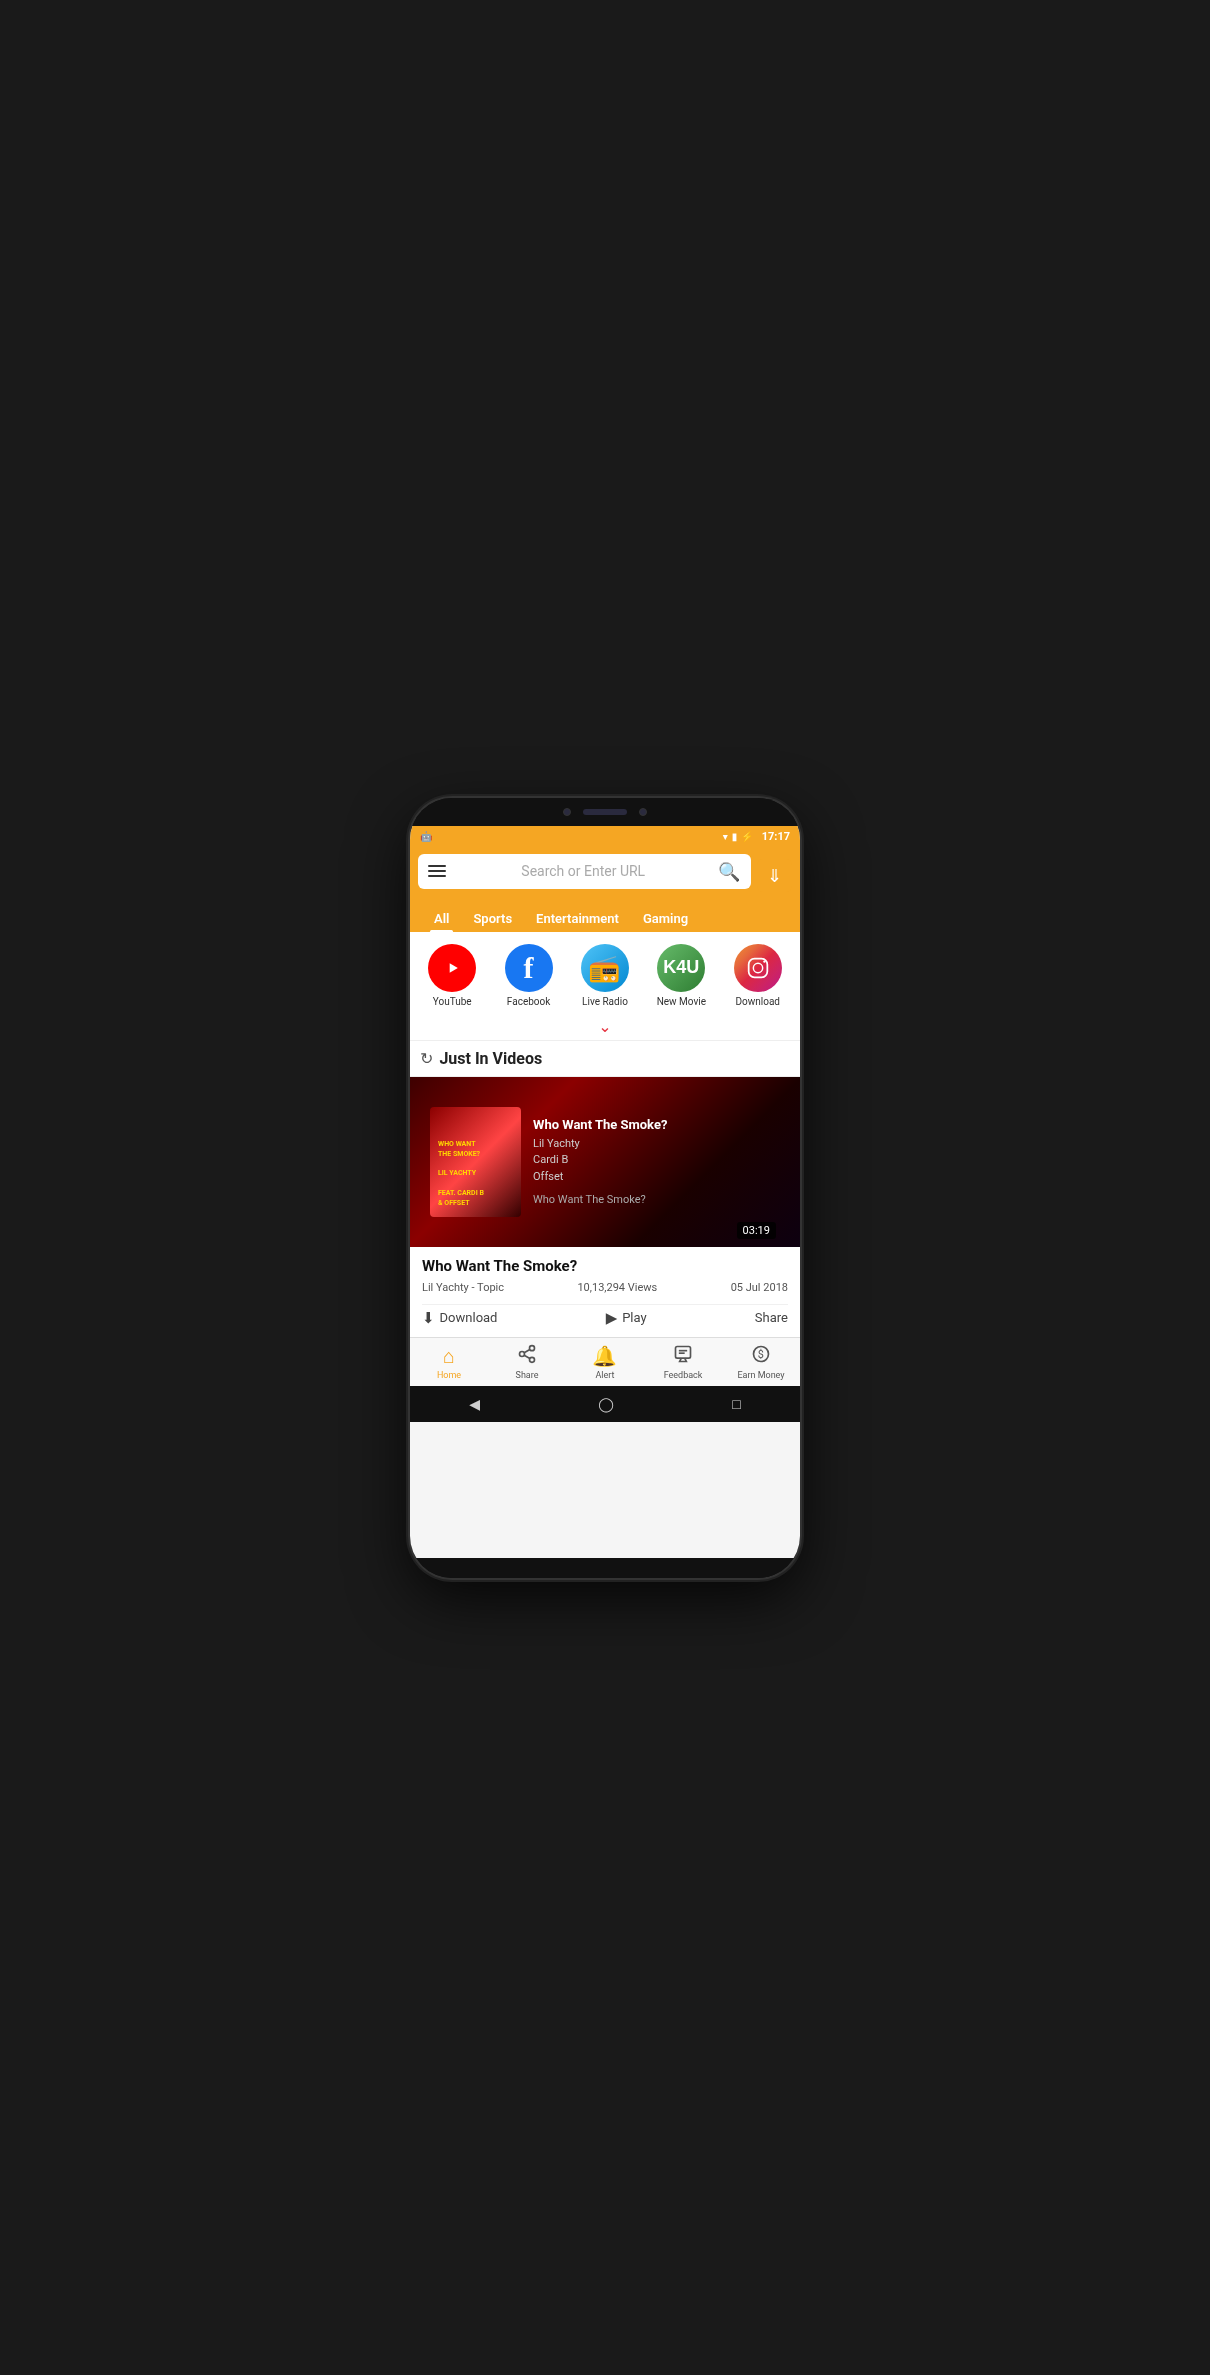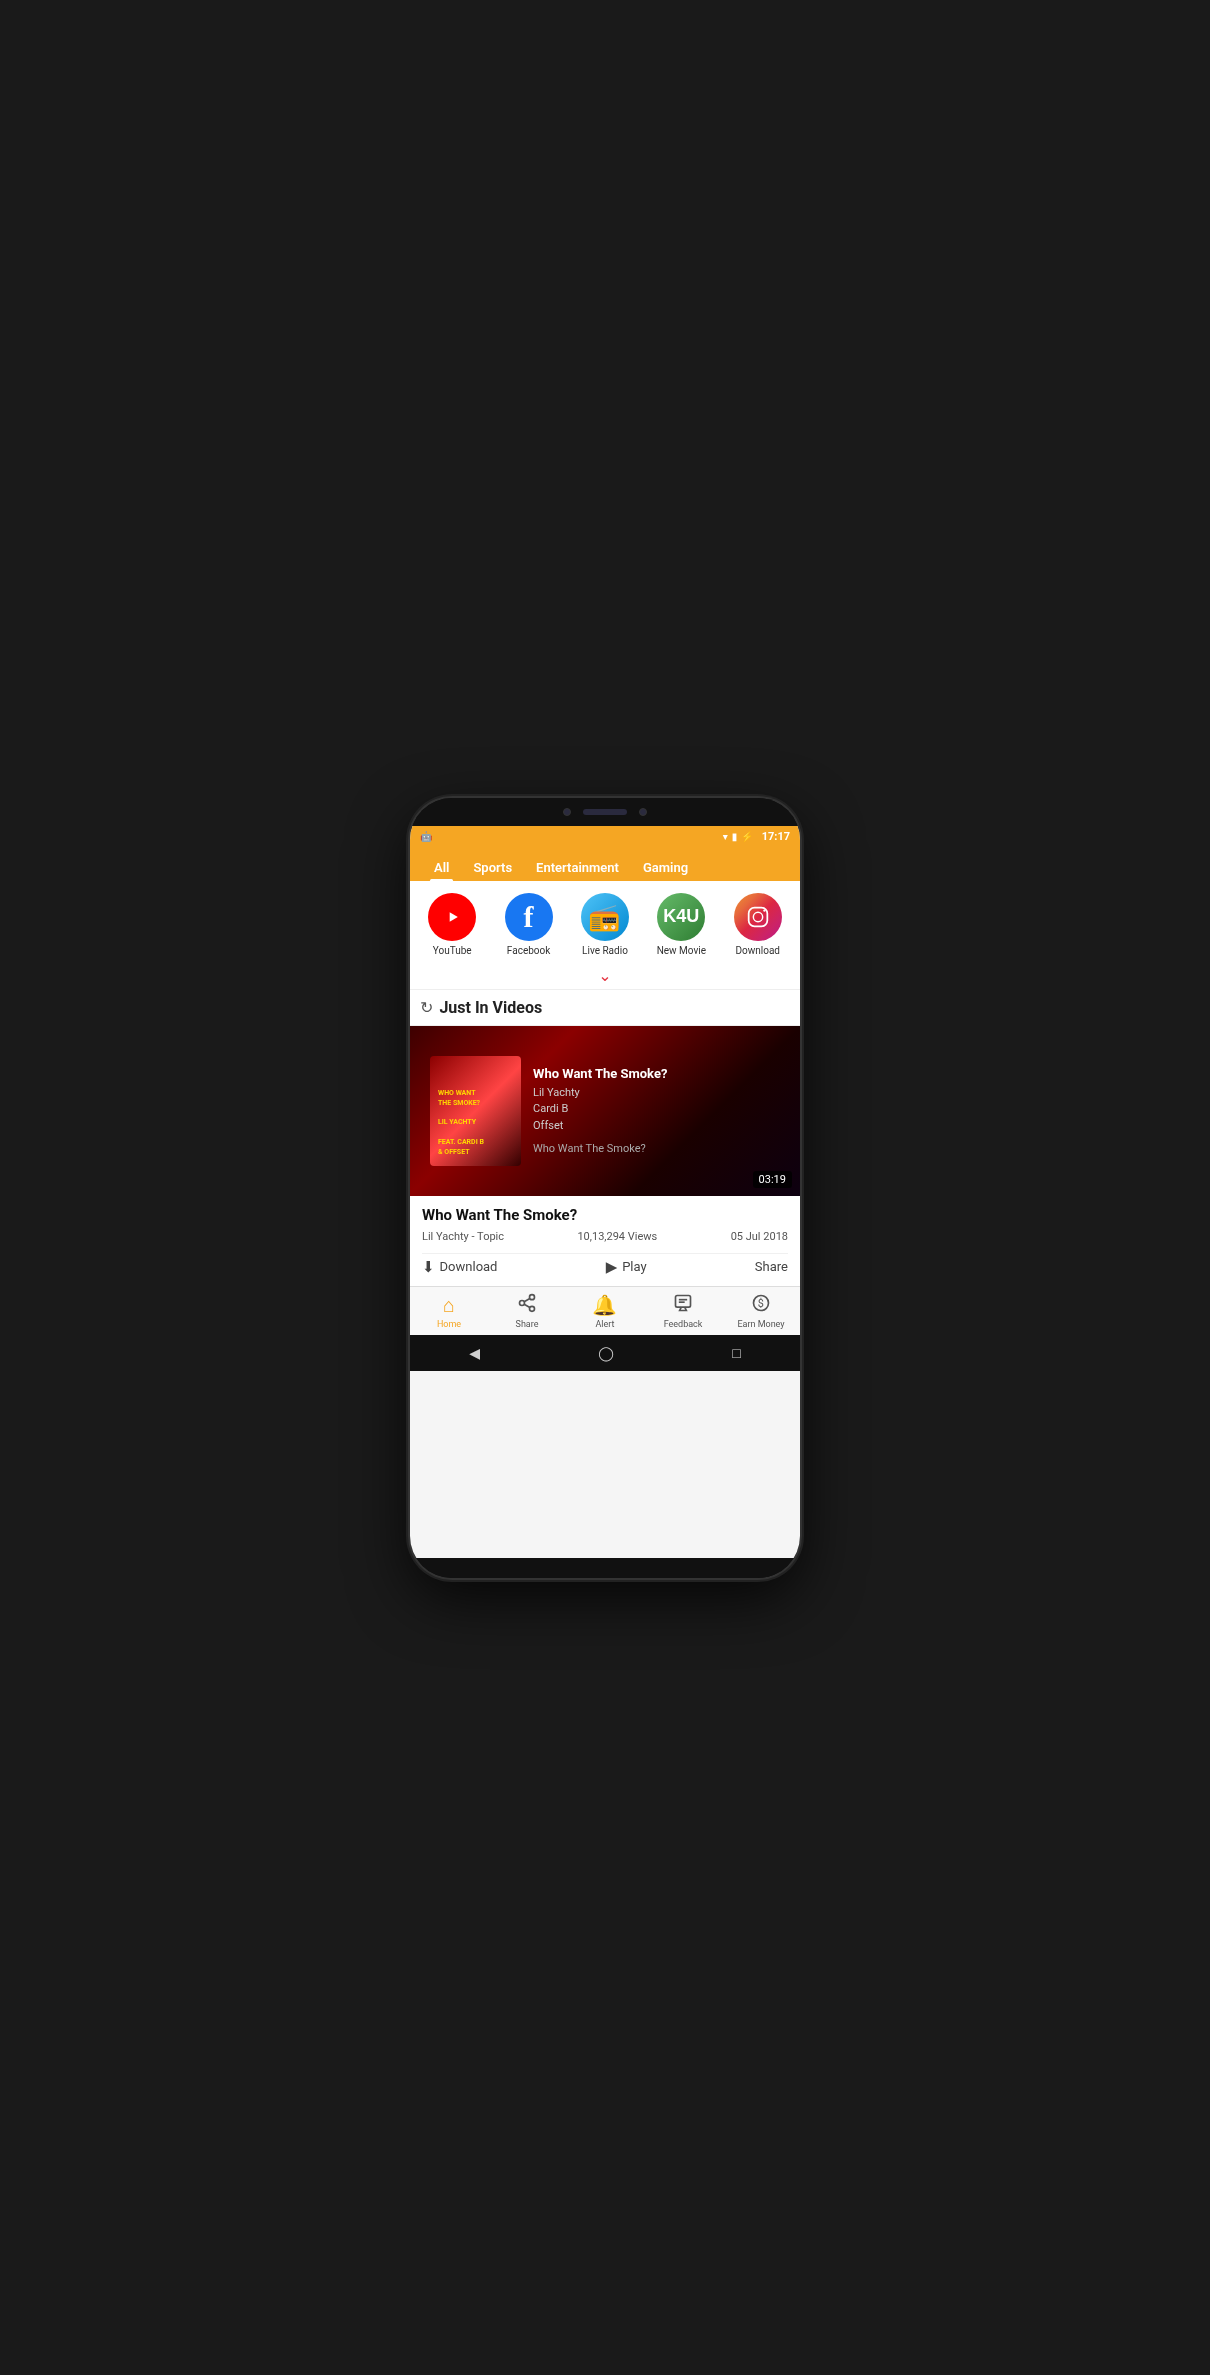--- a/index.html
+++ b/index.html
@@ -280,21 +280,21 @@
       line-height: 1.5;
     }
     .video-subtitle {
       color: #aaa;
       font-size: 11px;
       margin-top: 4px;
     }
     .video-duration {
       position: absolute;
       bottom: 8px;
-      right: 8px;
+      right: 24px;
       background: rgba(0,0,0,0.8);
       color: white;
       font-size: 11px;
       padding: 2px 6px;
       border-radius: 3px;
     }
 
     
     .video-meta {
       background: white;
@@ -401,20 +401,34 @@
       <span class="status-icon">🤖</span>
       <span style="flex:1"></span>
       <span class="status-icon">▾</span>
       <span class="status-icon">▮</span>
       <span class="status-icon">⚡</span>
       <span class="status-time">17:17</span>
     </div>
 
     <div class="app-header">
 
+      <div style="display:flex; align-items:center; margin-bottom:8px;">
+        <div class="search-bar" style="flex:1;">
+          <div class="hamburger">
+            <span></span>
+              <span></span>
+              <span></span>
+          </div>
+          <span class="search-text">Search or Enter URL</span>
+          <span class="search-icon-btn">🔍</span>
+        </div>
+        <div class="download-btn">
+          ⇓
+        </div>
+      </div>
 
       <div class="category-tabs">
         <div class="tab active">
           <span>All</span>
         </div>
         <div class="tab">
           <span>Sports</span>
         </div>
         <div class="tab">
           <span>Entertainment</span>

